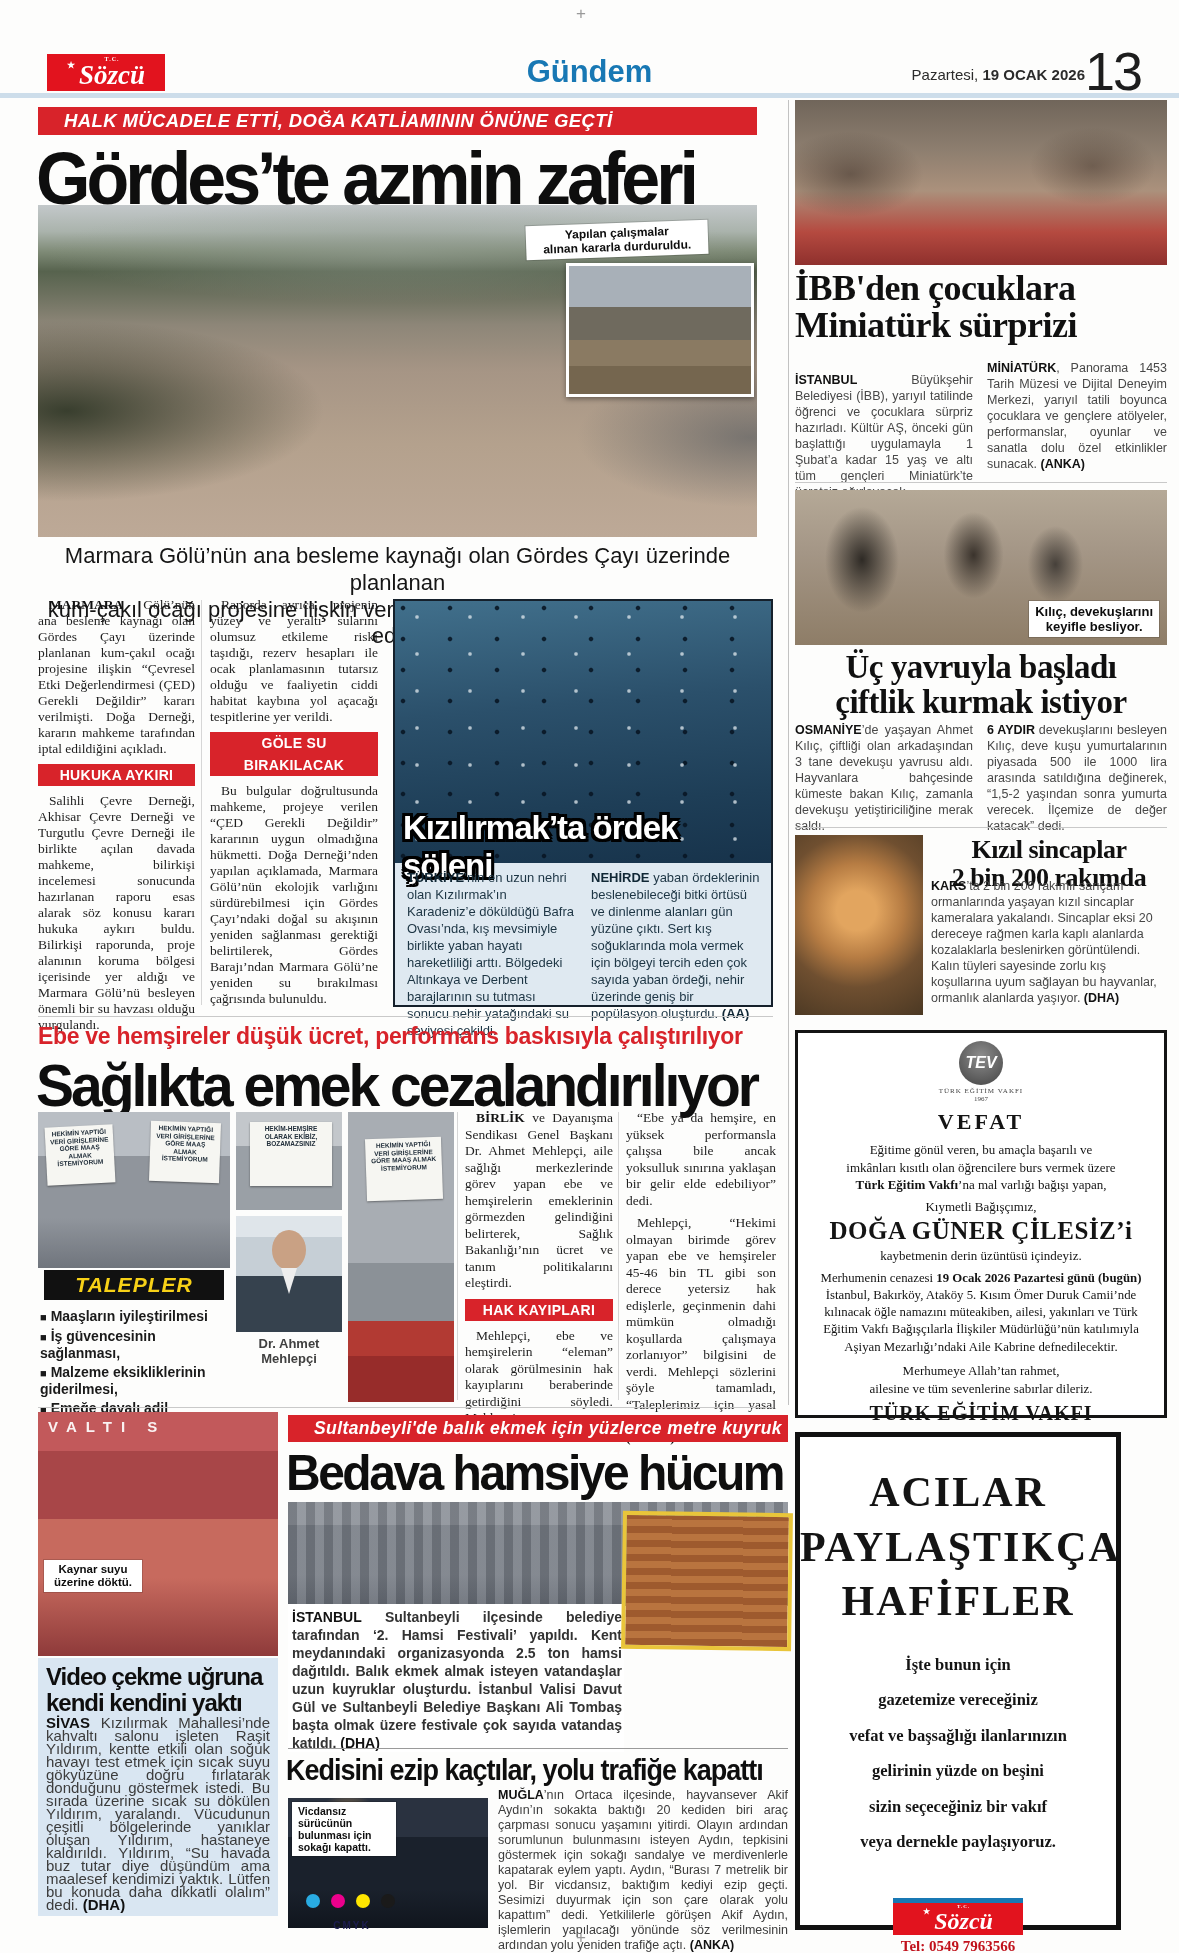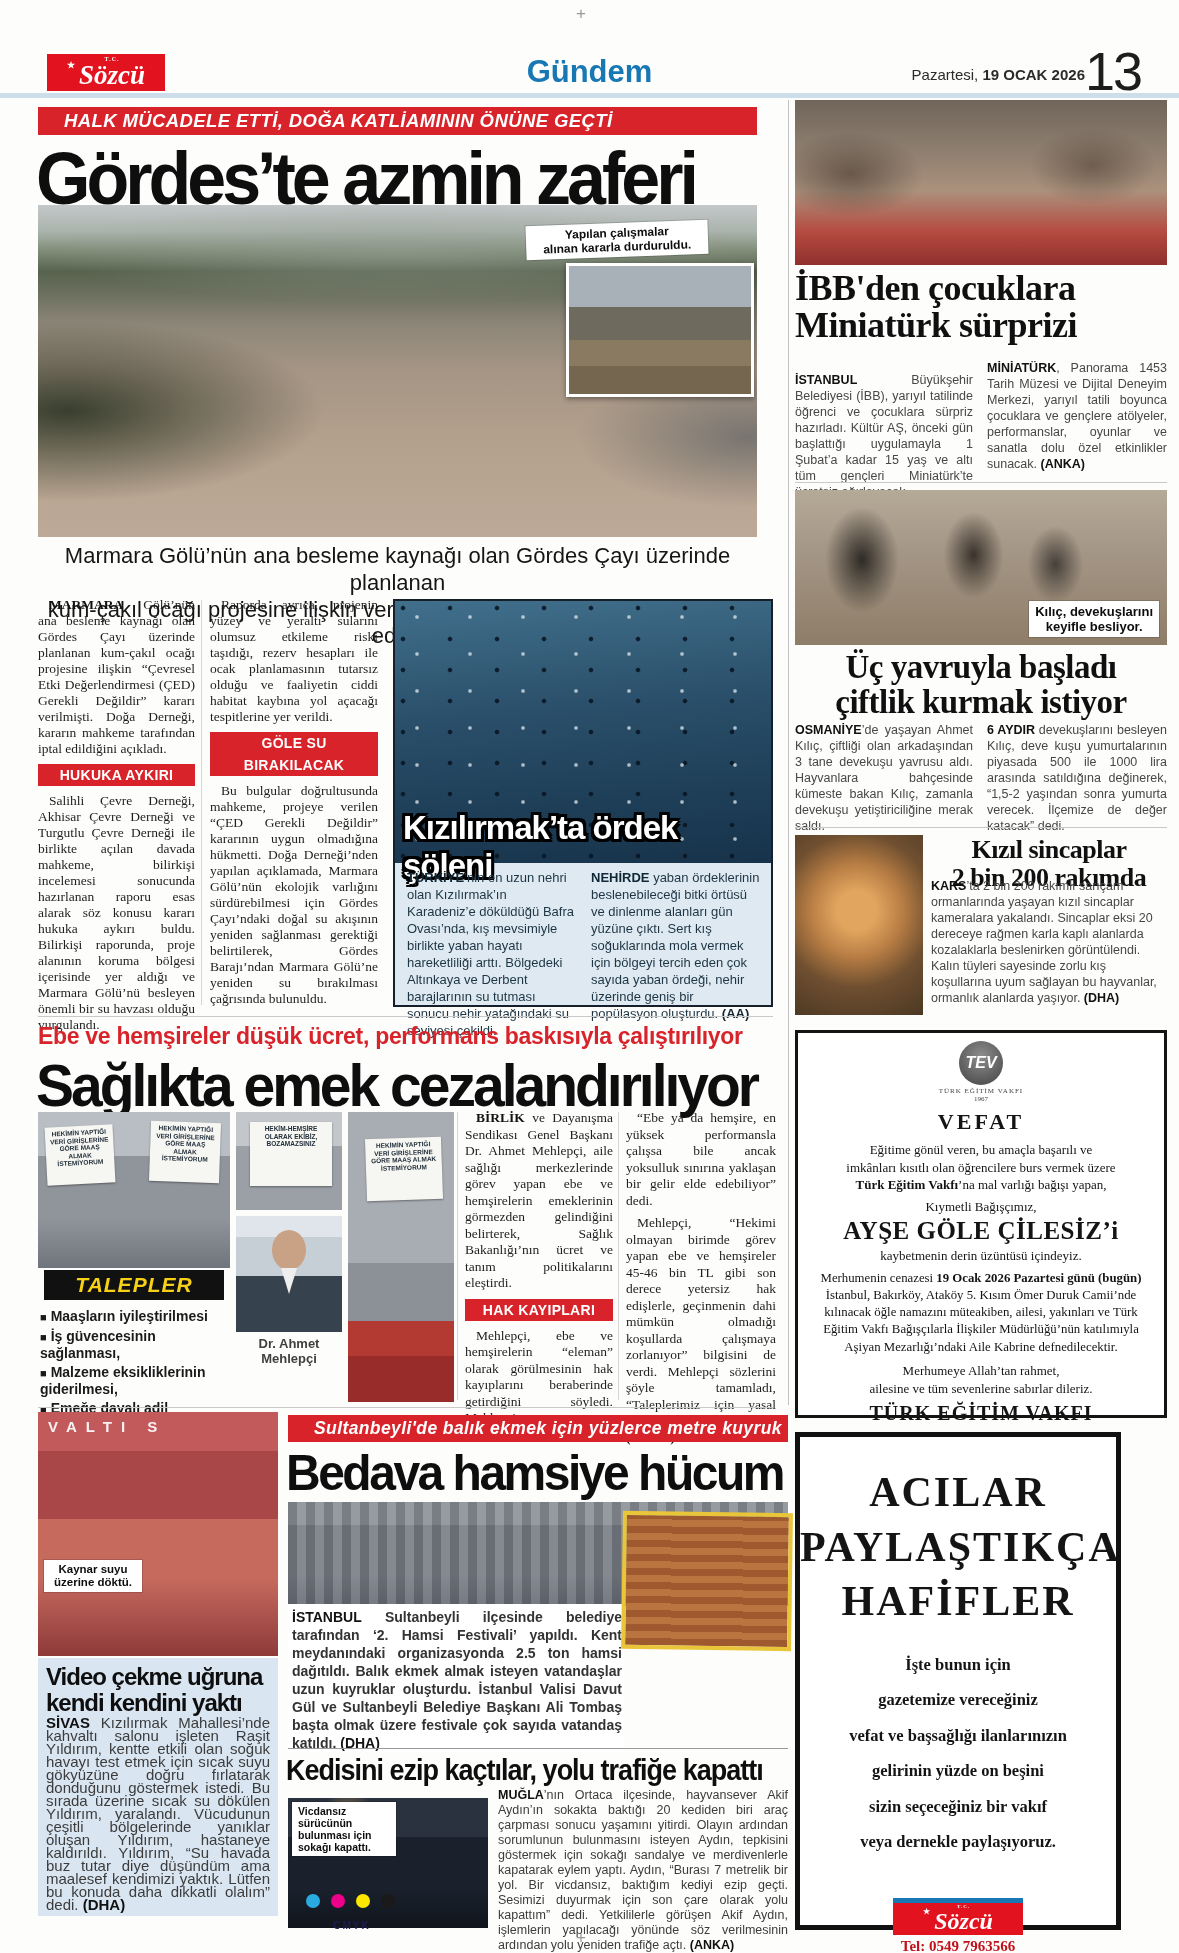--- a/index.html
+++ b/index.html
@@ -262,21 +262,21 @@
       <span style="font-size:7px;letter-spacing:1px;margin-top:2px;color:#444;">TÜRK EĞİTİM VAKFI</span>
       <span style="font-size:7px;color:#444;">1967</span>
     </div>
     <div style="font-size:22px;font-weight:bold;letter-spacing:3px;margin-top:6px;">VEFAT</div>
     <div style="font-size:13px;line-height:1.35;margin-top:6px;">
       <div>Eğitime gönül veren, bu amaçla başarılı ve</div>
       <div>imkânları kısıtlı olan öğrencilere burs vermek üzere</div>
       <div><b>Türk Eğitim Vakfı</b><span>’na mal varlığı bağışı yapan,</span></div>
     </div>
     <div style="font-size:13px;margin-top:5px;">Kıymetli Bağışçımız,</div>
-    <div style="font-size:25px;font-weight:bold;margin-top:2px;letter-spacing:.5px;">AYŞE GÖLE ÇİLESİZ’i</div>
+    <div style="font-size:25px;font-weight:bold;margin-top:2px;letter-spacing:.5px;">DOĞA GÜNER ÇİLESİZ’i</div>
     <div style="font-size:13px;margin-top:3px;">kaybetmenin derin üzüntüsü içindeyiz.</div>
     <div style="font-size:12.8px;line-height:1.35;margin-top:6px;">
       <span>Merhumenin cenazesi </span><b>19 Ocak 2026 Pazartesi günü (bugün)</b><span> İstanbul, Bakırköy, Ataköy 5. Kısım Ömer Duruk Camii’nde kılınacak öğle namazını müteakiben, ailesi, yakınları ve Türk Eğitim Vakfı Bağışçılarla İlişkiler Müdürlüğü’nün katılımıyla Aşiyan Mezarlığı’ndaki Aile Kabrine defnedilecektir.</span>
     </div>
     <div style="font-size:13px;line-height:1.35;margin-top:6px;">
       <div>Merhumeye Allah’tan rahmet,</div>
       <div>ailesine ve tüm sevenlerine sabırlar dileriz.</div>
     </div>
     <div style="font-size:20px;font-weight:bold;margin-top:5px;letter-spacing:1px;">TÜRK EĞİTİM VAKFI</div>
   </div>

